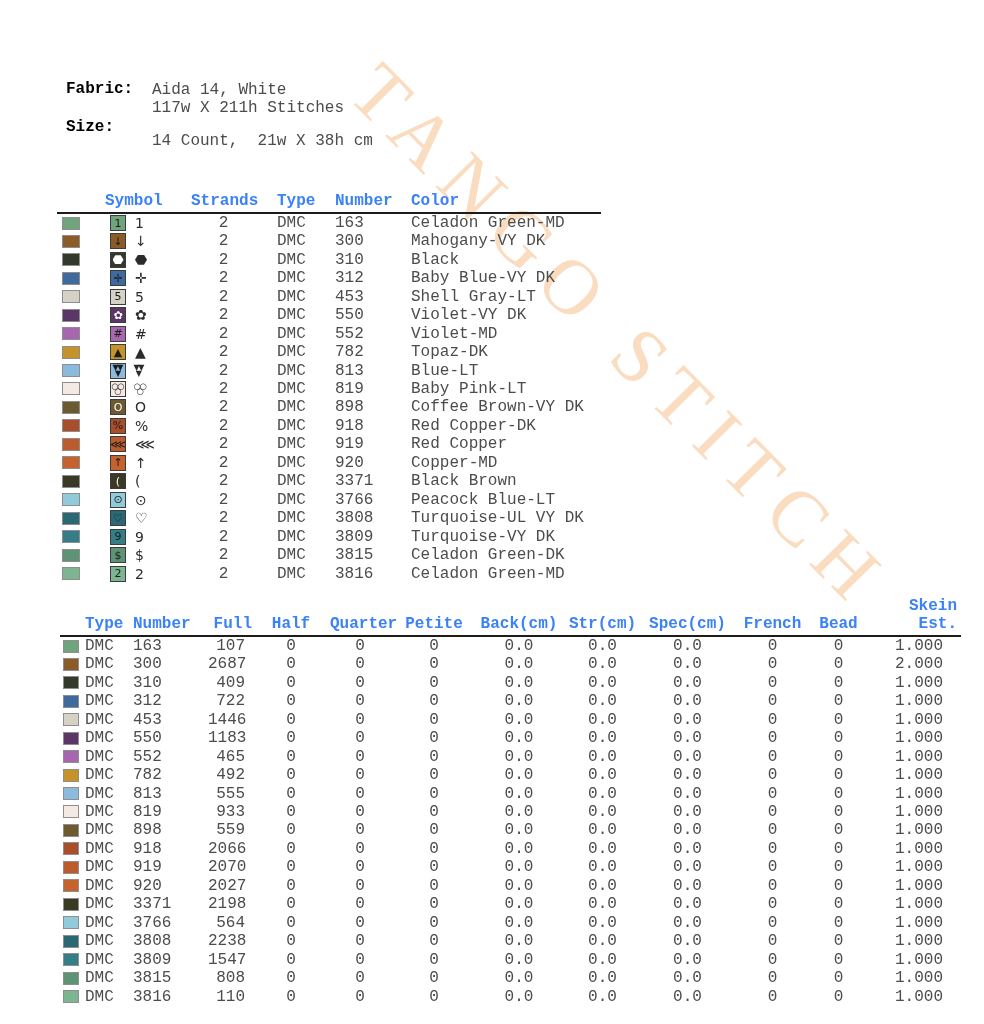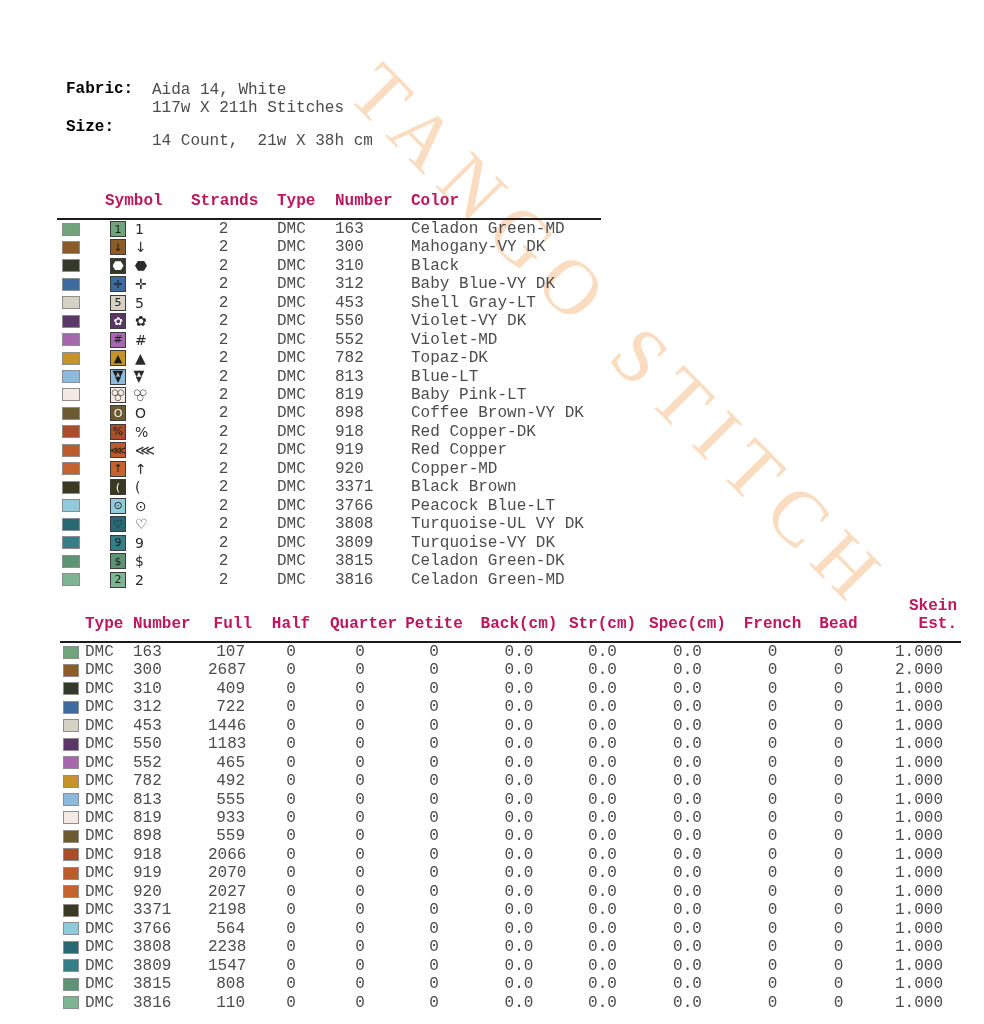--- a/index.html
+++ b/index.html
@@ -13,21 +13,21 @@
     font-family:"Liberation Serif","DejaVu Serif",serif;
     font-size:78px;letter-spacing:14px;white-space:nowrap;
     color:#FADCC0;transform:rotate(45.3deg);transform-origin:0 0;
     user-select:none;
   }
   .content{position:absolute;inset:0;z-index:1;}
   .lbl{position:absolute;left:66px;font-size:16px;font-weight:bold;color:#000;white-space:pre;}
   .val{position:absolute;left:152px;font-size:16px;color:#4c4c4c;white-space:pre;}
   .floss-title{position:absolute;left:57px;top:172px;font-size:16.5px;font-weight:bold;color:#000;}
   table{border-collapse:collapse;table-layout:fixed;}
-  th{font-weight:bold;color:#be185d;border-bottom:2px solid #1c1c1c;vertical-align:bottom;padding:0 0 8px 0;font-size:16px;text-align:left;height:20px;}
+  th{font-weight:bold;color:#3b82f6;border-bottom:2px solid #1c1c1c;vertical-align:bottom;padding:0 0 2px 0;font-size:16px;text-align:left;height:20px;}
   td{padding:0;vertical-align:middle;font-size:16px;color:#4c4c4c;overflow:hidden;}
   tbody tr{height:18.47px;}
   
   .floss-table{position:absolute;left:57px;top:190px;width:544px;}
   .floss-table .th-sym{padding-left:5px;}
   .floss-table .th-str{padding-left:6px;}
   .floss-table .th-type{padding-left:15px;}
   .floss-table .th-num{padding-left:10px;}
   .floss-table .th-col{padding-left:6px;}
   .floss-table td.c-strands{text-align:center;}

